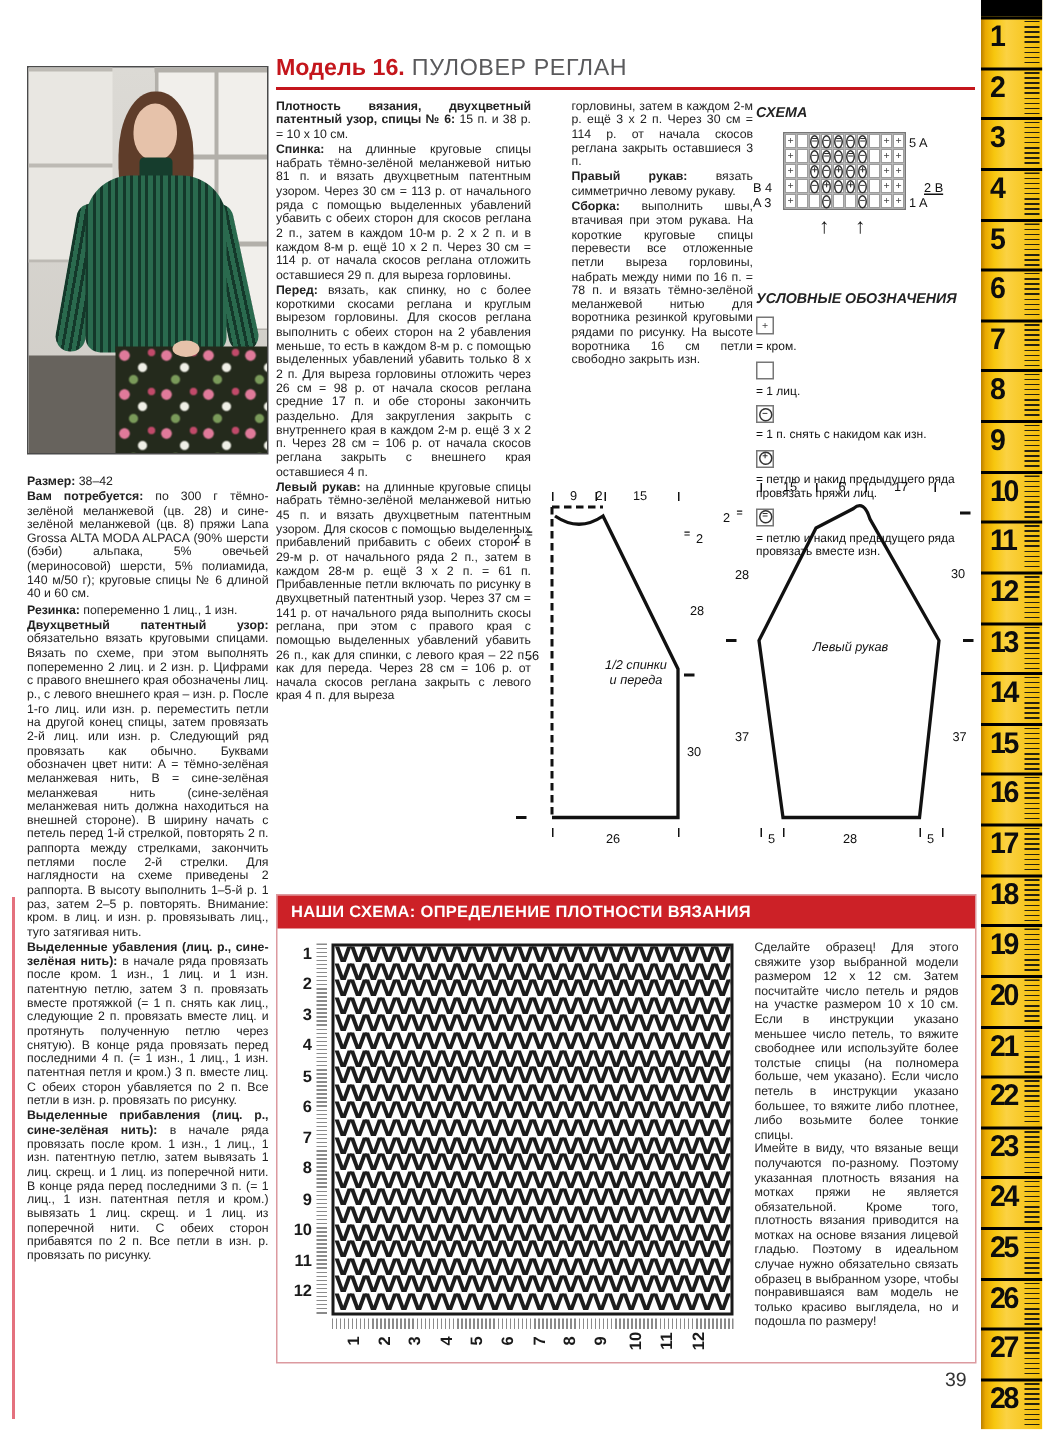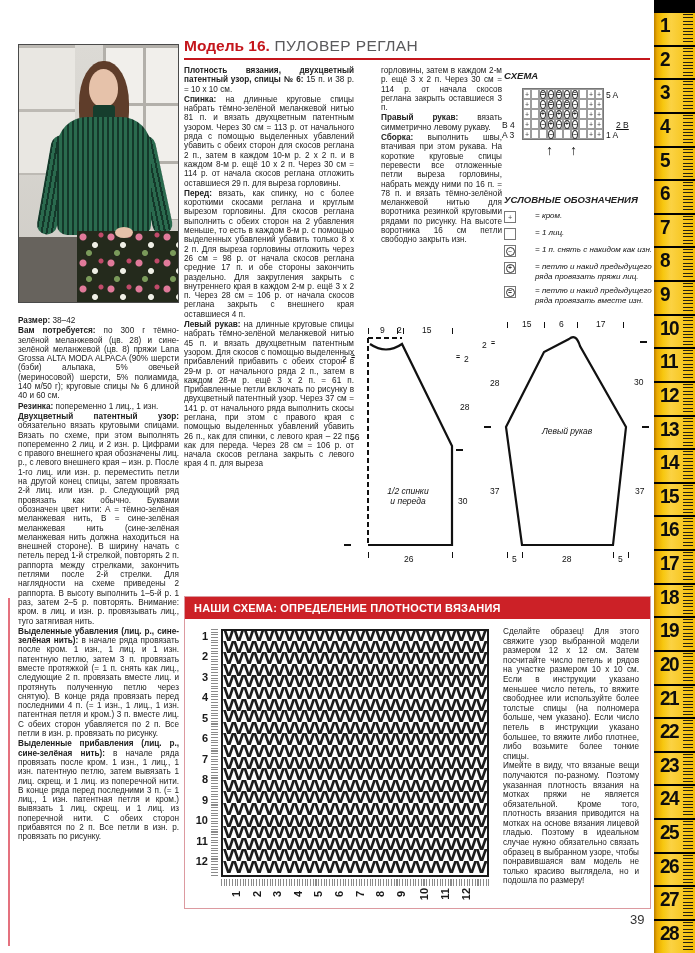--- a/index.html
+++ b/index.html
@@ -51,22 +51,22 @@
   .sg-cell{border:.5px solid #9d9d9d;display:flex;align-items:center;justify-content:center;}
   .circ{width:7px;height:7px;border:1px solid #333;border-radius:50%;font-size:6.5px;line-height:6px;
         text-align:center;color:#333;font-weight:bold;display:block;}
   .pluschar{font-size:7px;line-height:7px;color:#444;}
   .schema-lbl{position:absolute;font-size:8.5px;color:#111;white-space:nowrap;}
   .schema-arrow{position:absolute;font-size:14px;font-weight:bold;color:#111;}
 
   
   .legend{position:absolute;left:496px;top:194px;width:160px;}
   .legend-title{font-weight:bold;font-style:italic;font-size:9.5px;margin:0 0 6px 8px;}
-  .leg-item{display:flex;gap:19px;margin:0 0 5px 8px;font-size:8px;font-style:italic;line-height:9.5px;
-            align-items:flex-start;color:#111;}
+  .leg-item{display:flex;gap:3px;margin:0 0 5px 8px;font-size:8px;line-height:9.5px;
+            align-items:flex-start;color:#111;flex-direction:column;}
   .leg-sym{flex:0 0 auto;width:10px;height:10px;border:1px solid #777;display:flex;align-items:center;justify-content:center;}
 
   
   .diagram{position:absolute;}
   .diagram svg{position:absolute;left:0;top:0;}
   .dlabel{position:absolute;font-size:8.5px;color:#111;white-space:nowrap;}
   .dname{position:absolute;font-size:8.5px;font-style:italic;text-align:center;color:#111;}
   .dtick{position:absolute;width:1px;height:6px;background:#111;}
   .ddash{position:absolute;width:7px;height:1.5px;background:#111;}
   .deq{position:absolute;font-size:7px;font-weight:bold;color:#111;}
@@ -370,21 +370,21 @@
     <span class="deq" style="left:114px;top:33px;">=</span>
     <span class="dlabel" style="left:122px;top:34px;">2</span>
     <span class="dlabel" style="left:118px;top:82px;">28</span>
     <div class="ddash" style="left:114px;top:129px;"></div>
     <span class="dlabel" style="left:8px;top:112px;">56</span>
     <span class="dlabel" style="left:116px;top:176px;">30</span>
     <div class="ddash" style="left:2px;top:224px;"></div>
     <div class="dtick" style="left:26px;top:232px;"></div>
     <div class="dtick" style="left:110px;top:232px;"></div>
     <span class="dlabel" style="left:62px;top:234px;">26</span>
-    <div class="dname" style="left:28px;top:118px;width:76px;margin-top:48px;">
+    <div class="dname" style="left:44px;top:118px;width:76px;">
       <div>1/2 спинки</div>
         <div>и переда</div>
     </div>
   </div>
 
   <div class="diagram" style="left:482px;top:320px;width:172px;height:258px;">
     <svg width="172" height="258" viewBox="0 0 172 258">
       <path d="M40,225 L131,225 L144,107 L98,26 Q94,13 87,19 L62,32 L24,107 Z" fill="none" stroke="#111" stroke-width="2.2"></path>
     </svg>
     <div class="dtick" style="left:25px;top:2px;"></div>

